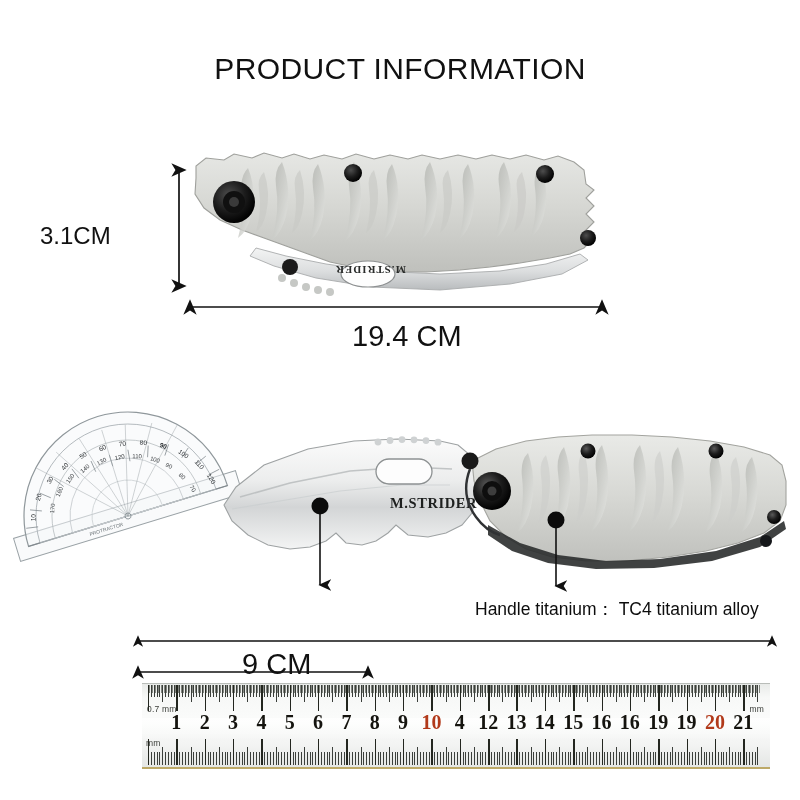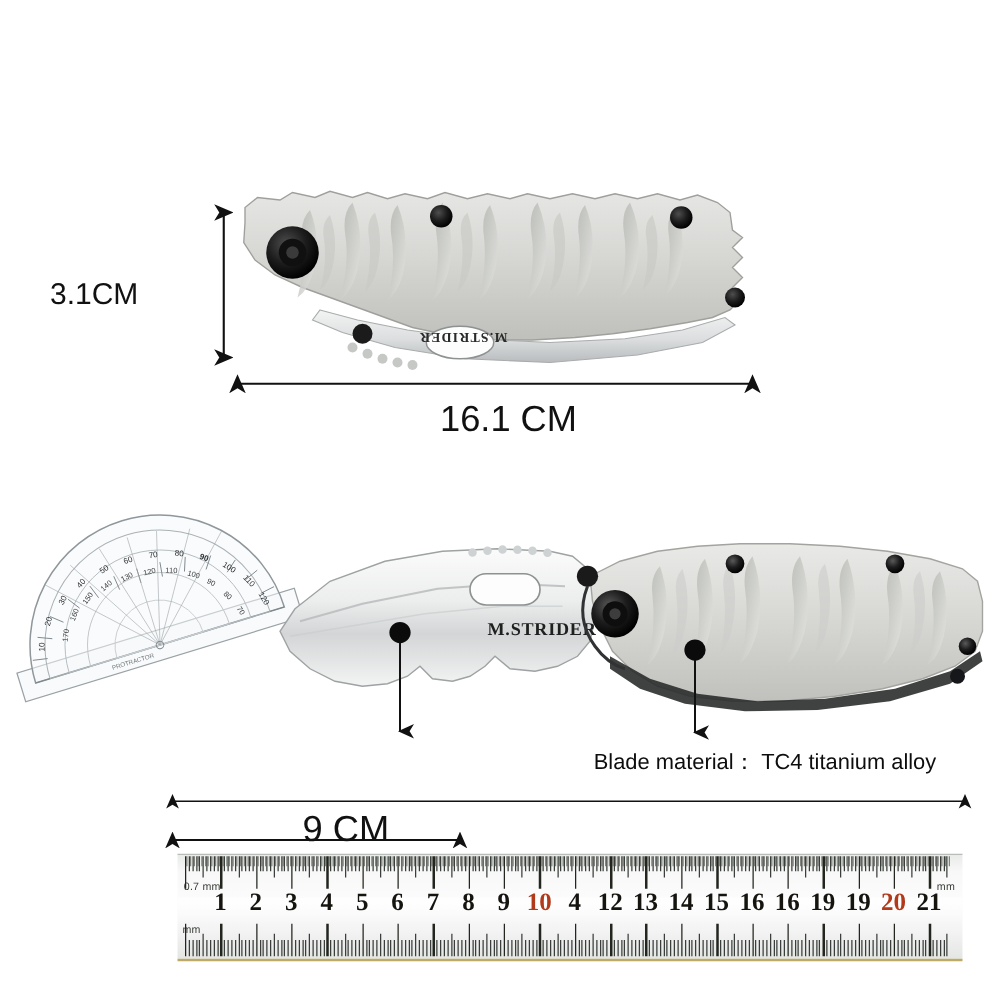--- a/index.html
+++ b/index.html
@@ -62,20 +62,21 @@
   }
 
   
   svg{ display:block; overflow:visible; }
 </style>
 </head>
 <body>
 
 <div id="page">
 
+  <div class="page-title">PRODUCT INFORMATION</div>
 
   <svg class="abs" style="left:190px; top:150px;" width="420" height="160" viewBox="0 0 420 160">
     <defs>
       <linearGradient id="hgA" x1="0" y1="0" x2="0" y2="1">
         <stop offset="0" stop-color="#e6e7e4"></stop>
         <stop offset="45%" stop-color="#d6d7d3"></stop>
         <stop offset="100%" stop-color="#bfc0bc"></stop>
       </linearGradient>
       <linearGradient id="bldA" x1="0" y1="0" x2="0" y2="1">
         <stop offset="0" stop-color="#f3f4f4"></stop>
@@ -158,21 +159,21 @@
   <div class="dim-label dim-v" style="left:40px; top:222px;">3.1CM</div>
 
   <svg class="abs" style="left:182px; top:298px;" width="428" height="18" viewBox="0 0 428 18">
     <defs>
       <marker id="arwL" markerWidth="9" markerHeight="9" refX="4.5" refY="4.5" orient="auto">
         <path d="M4.5,0 L8.4,9 L4.5,6.6 L0.6,9 Z" fill="#111"></path>
       </marker>
     </defs>
     <line x1="8" y1="9" x2="420" y2="9" stroke="#111" stroke-width="1.7" marker-start="url(#arwL)" marker-end="url(#arwL)"></line>
   </svg>
-  <div class="dim-label dim-h" style="left:352px; top:320px;">16.1 CM</div>
+  <div class="dim-label dim-h" style="left:352px; top:320px;">19.4 CM</div>
 
   <svg class="abs" style="left:8px; top:366px;" width="240" height="195" viewBox="0 0 240 195">
     <g transform="rotate(-17 120 150)">
 
       <path d="M4,138 L236,138 L236,162 L4,162 Z" fill="#f4f6f7" fill-opacity=".55" stroke="#9aa2a6" stroke-width="1"></path>
 
       <path d="M16,150 A104,104 0 0 1 224,150 Z" fill="#f6f8f9" fill-opacity=".5" stroke="#8f979b" stroke-width="1.2"></path>
       <path d="M28,150 A92,92 0 0 1 212,150 Z" fill="none" stroke="#aab1b5" stroke-width=".8"></path>
       <path d="M44,150 A76,76 0 0 1 196,150 Z" fill="none" stroke="#b3babd" stroke-width=".7"></path>
       <path d="M62,150 A58,58 0 0 1 178,150 Z" fill="none" stroke="#bfc5c8" stroke-width=".7"></path>
@@ -332,21 +333,21 @@
 
   <svg class="abs" style="left:536px; top:508px;" width="44" height="86" viewBox="0 0 44 86">
     <defs>
       <marker id="arwC2" markerWidth="8" markerHeight="8" refX="4" refY="7" orient="auto">
         <path d="M4,8 L7.6,0 L4,2.2 L0.4,0 Z" fill="#111"></path>
       </marker>
     </defs>
     <circle cx="20" cy="12" r="8.5" fill="#0b0b0b"></circle>
     <line x1="20" y1="20" x2="20" y2="78" stroke="#111" stroke-width="1.6" marker-end="url(#arwC2)"></line>
   </svg>
-  <div class="callout-label" style="left:475px; top:597px;">Blade material： TC4 titanium alloy</div>
+  <div class="callout-label" style="left:475px; top:597px;">Handle titanium： TC4 titanium alloy</div>
 
   <svg class="abs" style="left:130px; top:634px;" width="650" height="14" viewBox="0 0 650 14">
     <defs>
       <marker id="arwR" markerWidth="9" markerHeight="9" refX="4.5" refY="4.5" orient="auto">
         <path d="M4.5,0 L8.4,9 L4.5,6.6 L0.6,9 Z" fill="#111"></path>
       </marker>
     </defs>
     <line x1="8" y1="7" x2="642" y2="7" stroke="#111" stroke-width="1.3" marker-start="url(#arwR)" marker-end="url(#arwR)"></line>
   </svg>
 

